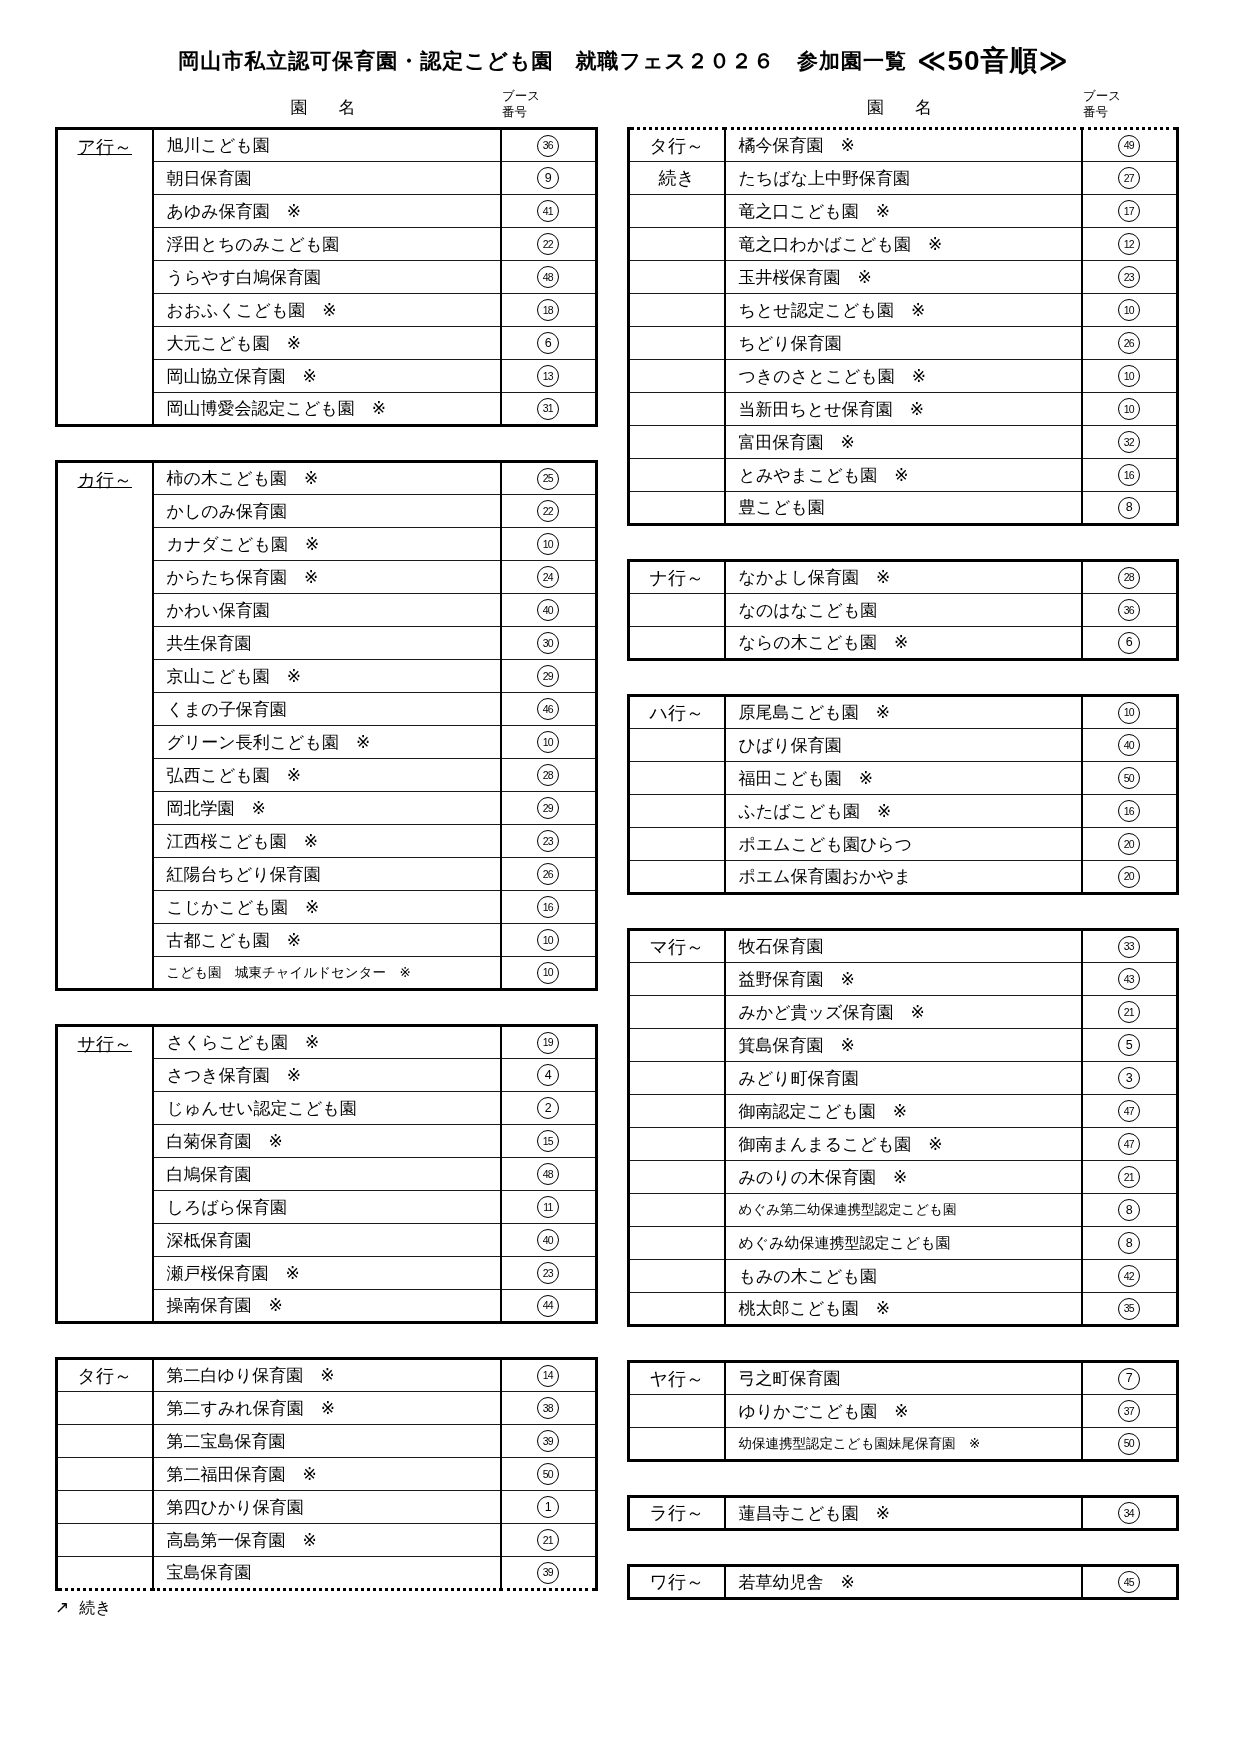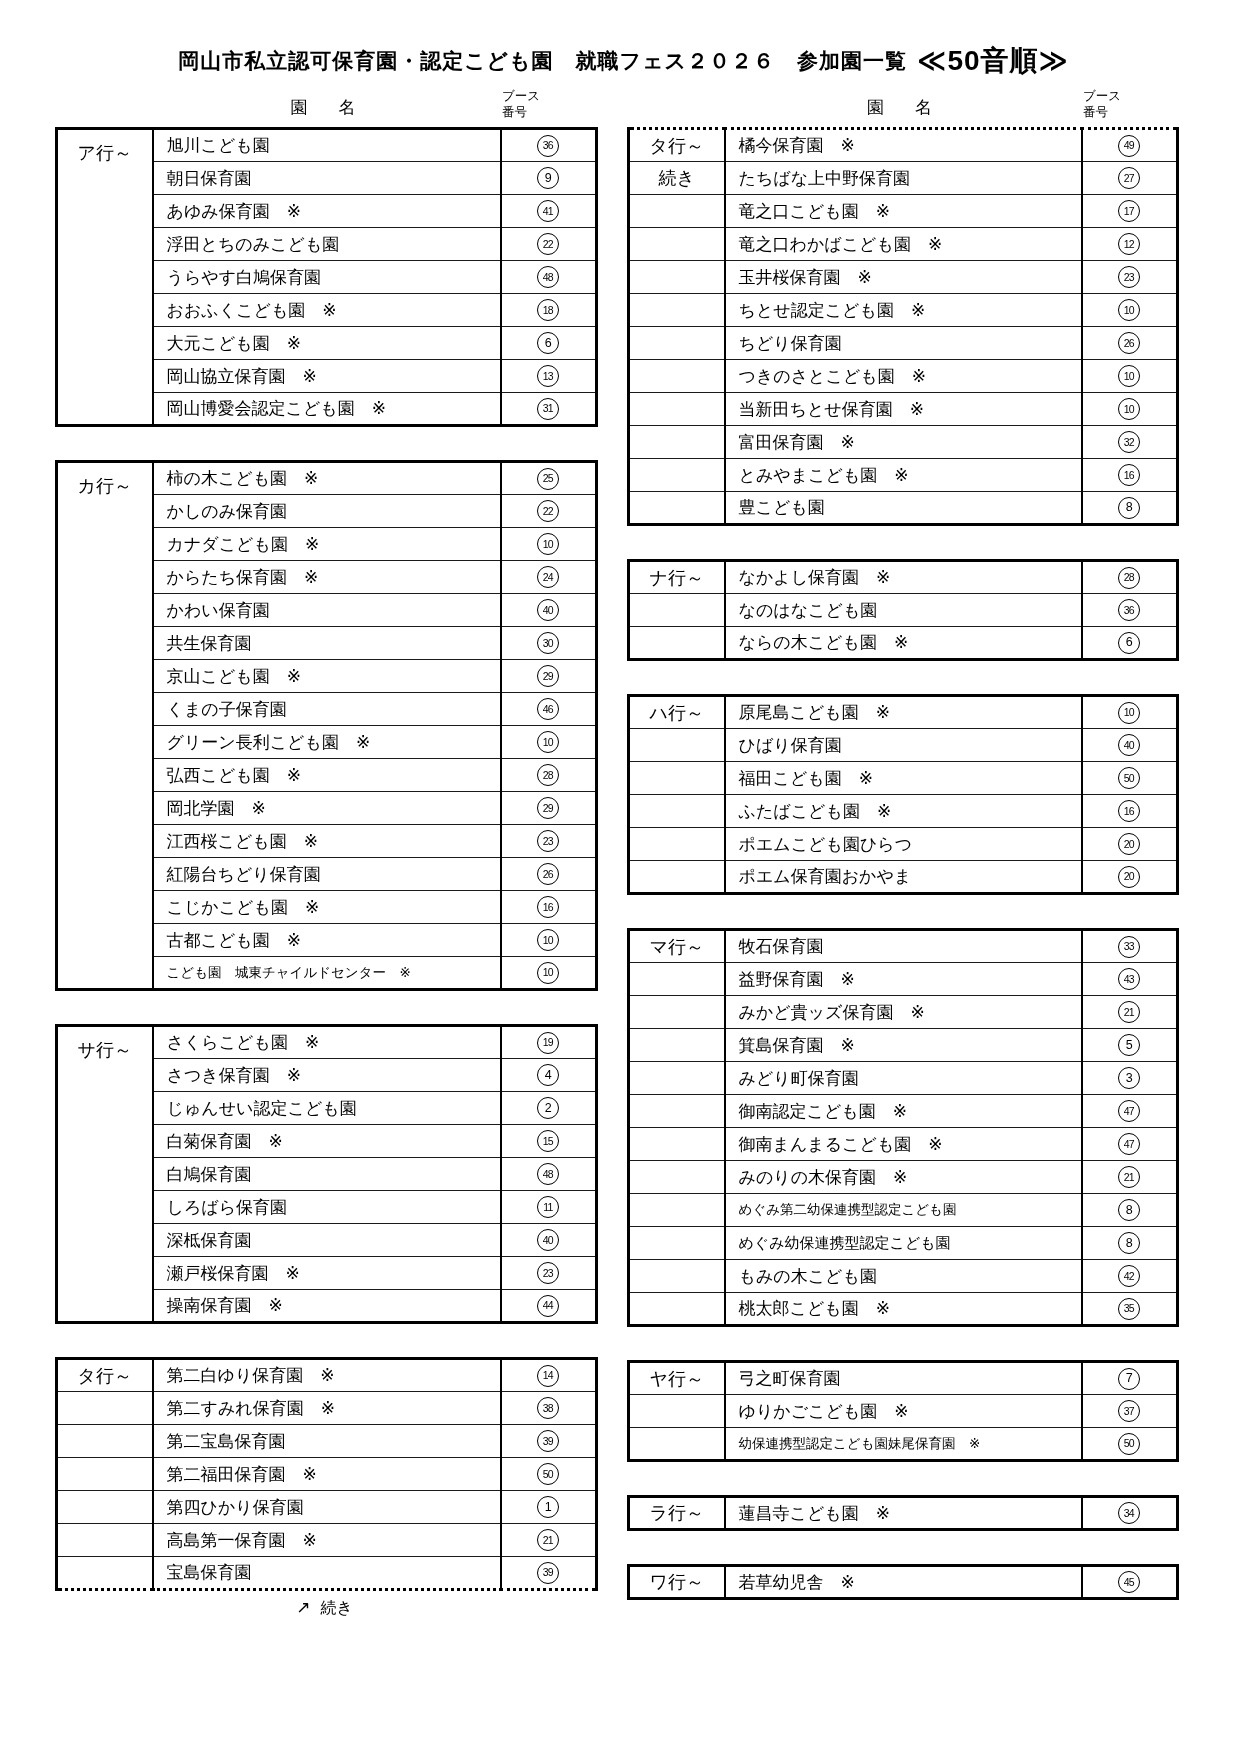--- a/index.html
+++ b/index.html
@@ -24,33 +24,33 @@
   .hdr-booth{width:96px;font-size:12.5px;line-height:1.25;padding-top:3px;}
 
   table.grp{
     border-collapse:collapse;width:100%;table-layout:fixed;
     border:3px solid #000;margin:0 0 33px 0;background:#fff;
   }
   table.grp.dotted-top{border-top:3px dotted #000;}
   table.grp.dotted-bottom{border-bottom:3px dotted #000;margin-bottom:6px;}
   td{border:1px solid #1a1a1a;height:33px;padding:0;overflow:hidden;white-space:nowrap;box-sizing:border-box;}
   td.label{width:96px;text-align:center;font-size:18px;border-right:2px solid #000;}
-  td.label.merged{vertical-align:top;padding-top:11px;}
+  td.label.merged{vertical-align:top;padding-top:5px;text-decoration:underline;}
   td.name{padding-left:13px;font-size:17px;text-align:left;}
   td.name.size-s{font-size:13.5px;}
   td.name.size-m{font-size:15px;}
   td.booth{width:96px;text-align:center;border-left:2px solid #000;}
   .circ{
     display:inline-flex;align-items:center;justify-content:center;
     width:22px;height:22px;box-sizing:border-box;border:1.5px solid #000;border-radius:50%;
     font-size:12.5px;line-height:1;vertical-align:middle;
   }
   .circ.two{font-size:10.5px;letter-spacing:-0.8px;text-indent:-0.8px;}
 
-  .cont{width:100%;text-align:center;font-size:16px;padding-right:4px;box-sizing:border-box;}
+  .cont{width:100%;text-align:left;font-size:16px;padding-right:4px;box-sizing:border-box;}
   .cont .arrow{font-size:17px;margin-right:10px;}
 </style>
 </head>
 <body>
 
 <h1 class="title"><span>岡山市私立認可保育園・認定こども園　就職フェス２０２６　参加園一覧</span><span class="order">≪50音順≫</span></h1>
 
 <div class="col col-left">
   <div class="col-header">
     <div class="hdr-spacer"></div>

